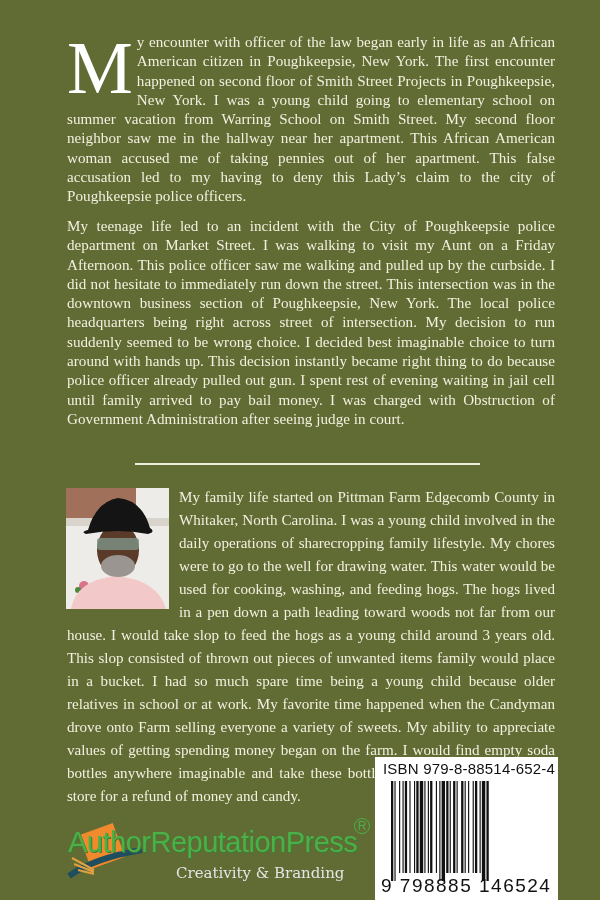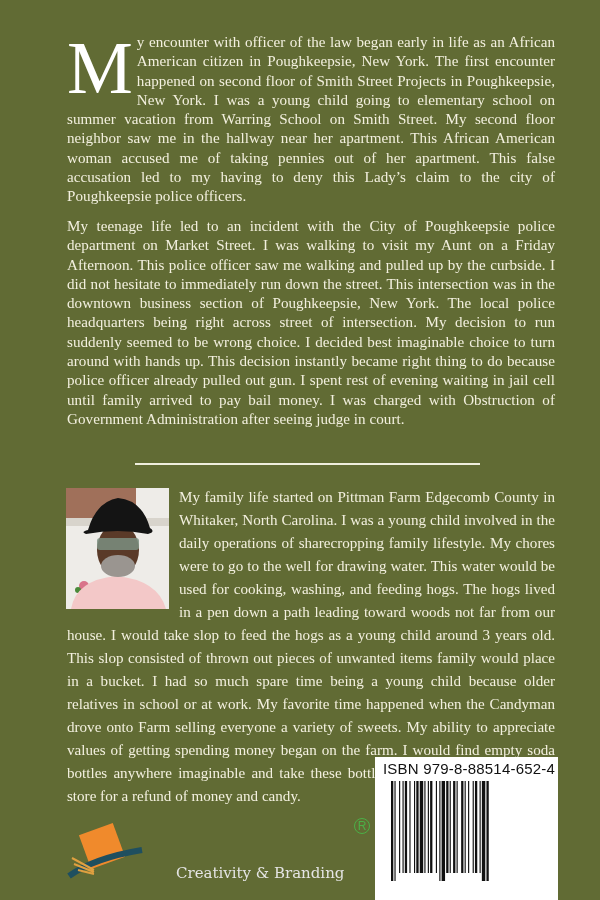--- a/index.html
+++ b/index.html
@@ -104,20 +104,21 @@
 <div id="p3">
   <span class="float-spacer"></span><span>My family life started on Pittman Farm Edgecomb County in Whitaker, North Carolina.  I was a young child involved in the daily operations of sharecropping family lifestyle.  My chores were to go to the well for drawing water. This water would be used for cooking, washing, and feeding hogs.  The hogs lived in a pen down a path leading toward woods not far from our house.  I would take slop to feed the hogs as a young child around 3 years old.  This slop consisted of thrown out pieces of unwanted items family would place in a bucket.  I had so much spare time being a young child because older relatives in school or at work.  My favorite time happened when the Candyman drove onto Farm selling everyone a variety of sweets.  My ability to appreciate values of getting spending money began on the farm.  I would find empty soda bottles anywhere imaginable and take these bottles to country corner grocery store for a refund of money and candy.</span>
 </div>
 
 <div class="logo">
   <svg width="80" height="75" viewBox="0 0 80 75" style="position:absolute;left:0;top:0">
     <rect x="20" y="10" width="36" height="36" fill="#f08a2c" transform="rotate(-20 38 28)"></rect>
     <path d="M5 58 Q30 40 78 32" stroke="#1f4f5f" stroke-width="6" fill="none"></path>
     <path d="M8 40 L30 52 M10 46 L30 54 M14 52 L30 56" stroke="#e0a040" stroke-width="2"></path>
   </svg>
+  <span class="logo-text">AuthorReputationPress</span>
   <span class="logo-reg">R</span>
   <span class="logo-tag">Creativity &amp; Branding</span>
 </div>
 
 <div class="isbn-box">
   <span class="isbn-label">ISBN 979-8-88514-652-4</span>
   <svg class="barcode" id="barcode">
       <rect x="0" y="0" width="2.3" height="100" fill="#111"></rect>
       <rect x="3.4499999999999997" y="0" width="1.15" height="100" fill="#111"></rect>
       <rect x="8.049999999999999" y="0" width="1.15" height="92" fill="#111"></rect>
@@ -139,13 +140,14 @@
       <rect x="65.54999999999998" y="0" width="1.15" height="92" fill="#111"></rect>
       <rect x="70.14999999999999" y="0" width="2.3" height="92" fill="#111"></rect>
       <rect x="73.6" y="0" width="1.15" height="92" fill="#111"></rect>
       <rect x="77.05" y="0" width="1.15" height="92" fill="#111"></rect>
       <rect x="81.65" y="0" width="1.15" height="92" fill="#111"></rect>
       <rect x="83.95000000000002" y="0" width="2.3" height="92" fill="#111"></rect>
       <rect x="88.55000000000001" y="0" width="1.15" height="92" fill="#111"></rect>
       <rect x="90.85000000000002" y="0" width="3.4499999999999997" height="100" fill="#111"></rect>
       <rect x="95.45000000000003" y="0" width="2.3" height="100" fill="#111"></rect>
     </svg>
+  <span class="barcode-digits">9 798885 146524</span>
 </div>
 
 </body></html>

